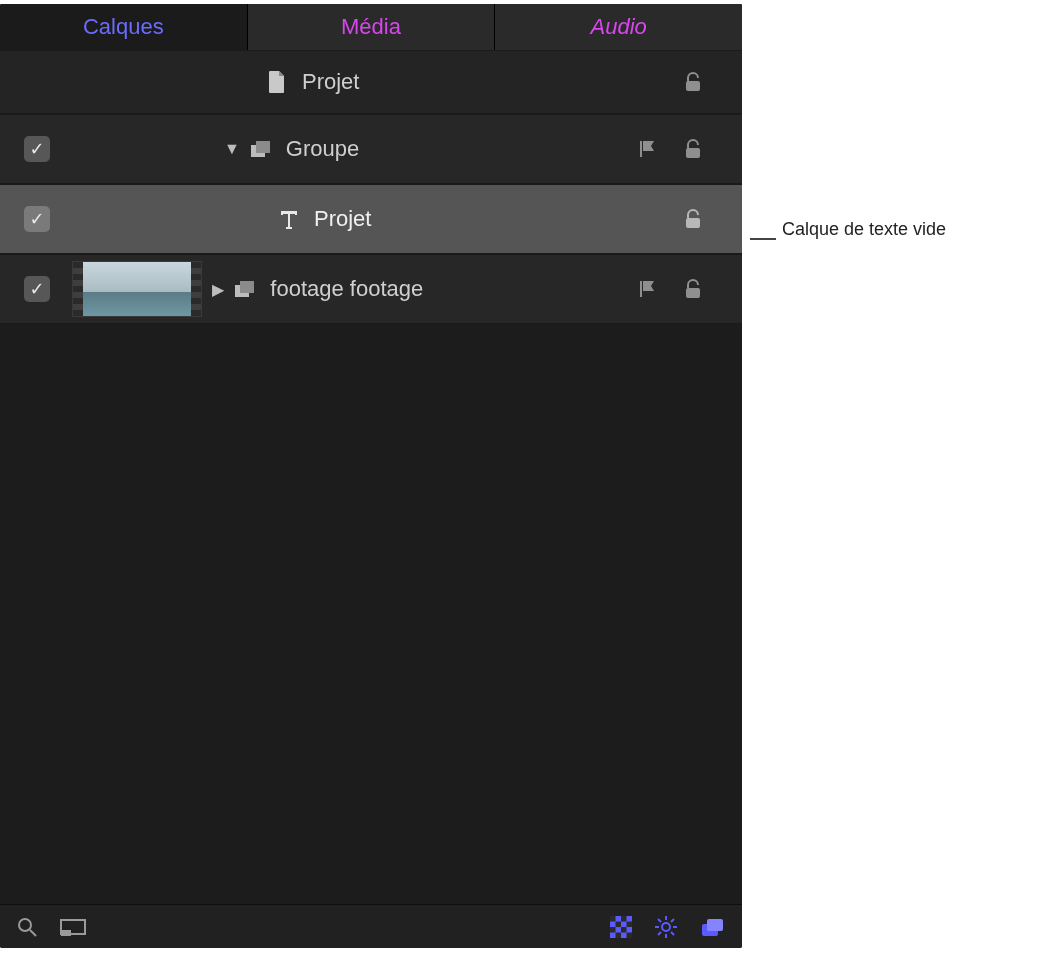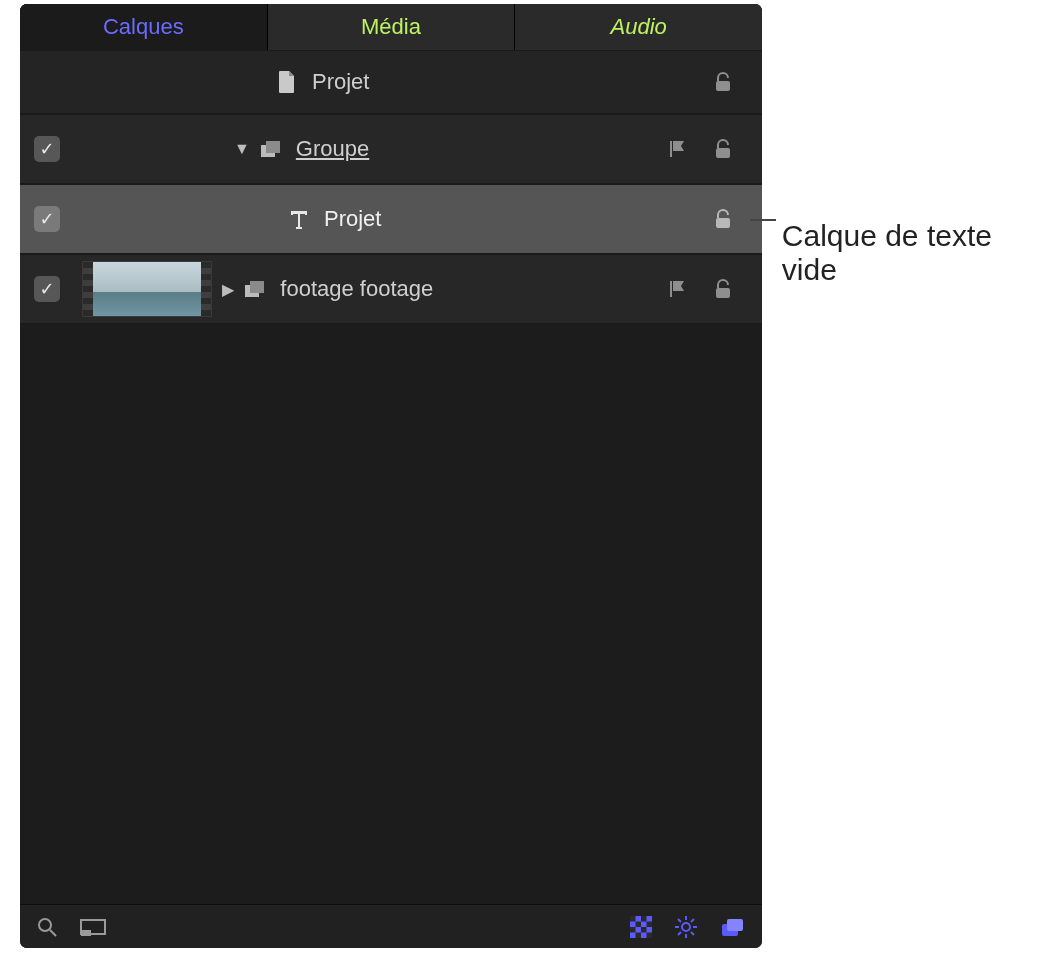--- a/index.html
+++ b/index.html
@@ -6,54 +6,54 @@
   body {
     font-family: -apple-system, "Helvetica Neue", Arial, sans-serif;
     background: #fff;
     width: 1053px;
     height: 955px;
     position: relative;
     font-size: 22px;
   }
   .panel {
     position: absolute;
-    left: 20px; top: 4px;
+    left: 0; top: 4px;
     width: 742px; height: 944px;
     background: #1e1e1e;
-    border-radius: 7px;
+    border-radius: 2px;
     overflow: hidden;
     display: flex;
     flex-direction: column;
   }
   .tabbar {
     display: flex;
     height: 46px;
     background: #111;
   }
   .tab {
     flex: 1;
     display: flex;
     align-items: center;
     justify-content: center;
-    color: #bef264;
+    color: #d946ef;
     border-right: 1px solid #000;
     cursor: pointer;
     background: #2a2a2a;
   }
   .tab:last-child { border-right: none; font-style: italic; }
   .tab.active {
     background: #1b1b1b;
     color: #6b6bff;
   }
   .rows { flex: 1; background: #1c1c1c; }
   .row {
     display: flex;
     align-items: center;
     height: 70px;
-    padding: 0 14px;
+    padding: 0 24px;
     color: #cfcfcf;
     background: #272727;
     border-top: 1px solid #1a1a1a;
     border-bottom: 1px solid #1a1a1a;
     text-align: right;
   }
   .row.project { height: 64px; background: #242424; }
   .row.selected { background: #555555; color: #f0f0f0; }
   .row.empty-fill { background: #1c1c1c; border: none; flex: 1; }
   .check {
@@ -79,42 +79,42 @@
   .thumb .water { position: absolute; left:0; right:0; bottom:0; height:45%; background: linear-gradient(#5a7c86,#6f97a3); }
   .thumb .film-l, .thumb .film-r {
     position: absolute; top:0; bottom:0; width:10px; background: repeating-linear-gradient(#2a2a2a 0 6px,#3e3e3e 6px 12px);
   }
   .thumb .film-l { left:0; } .thumb .film-r { right:0; }
   .spacer-sm { width: 160px; }
   .spacer-md { width: 200px; }
   .disclosure { color: #bdbdbd; margin-right: 8px; cursor: pointer; font-size: 16px; }
   .iconbox { display:inline-flex; align-items:center; justify-content:center; width:26px; height:24px; margin-right: 12px; }
   .label { flex: 0 0 auto; }
-  .label.underline { text-decoration: underline; }
+  .label.underline { }
   .fill { flex: 1; }
   .actions { display:flex; gap: 8px; align-items:center; }
   .toolbar {
     height: 44px;
     background: #212121;
     display: flex; align-items: center;
     padding: 0 16px;
     gap: 22px;
     border-top: 1px solid #0e0e0e;
   }
   .toolbar .fill { flex:1; }
   .tool-icon { color: #9a9a9a; cursor: pointer; }
   .tool-icon.accent { color: #5a5aff; }
   svg { display: block; }
   .annotation {
     position: absolute;
     left: 750px;
     top: 219px;
     display: flex;
-    align-items: flex-start;
-    font-size: 30px;
+    align-items: flex-end;
+    font-size: 18px;
     color: #222;
   }
   .annotation .line { width: 26px; height: 2px; background: #444; margin-right: 6px; }
 </style>
 </head>
 <body>
 
 <div class="panel">
   <div class="tabbar">
     <div class="tab active">

